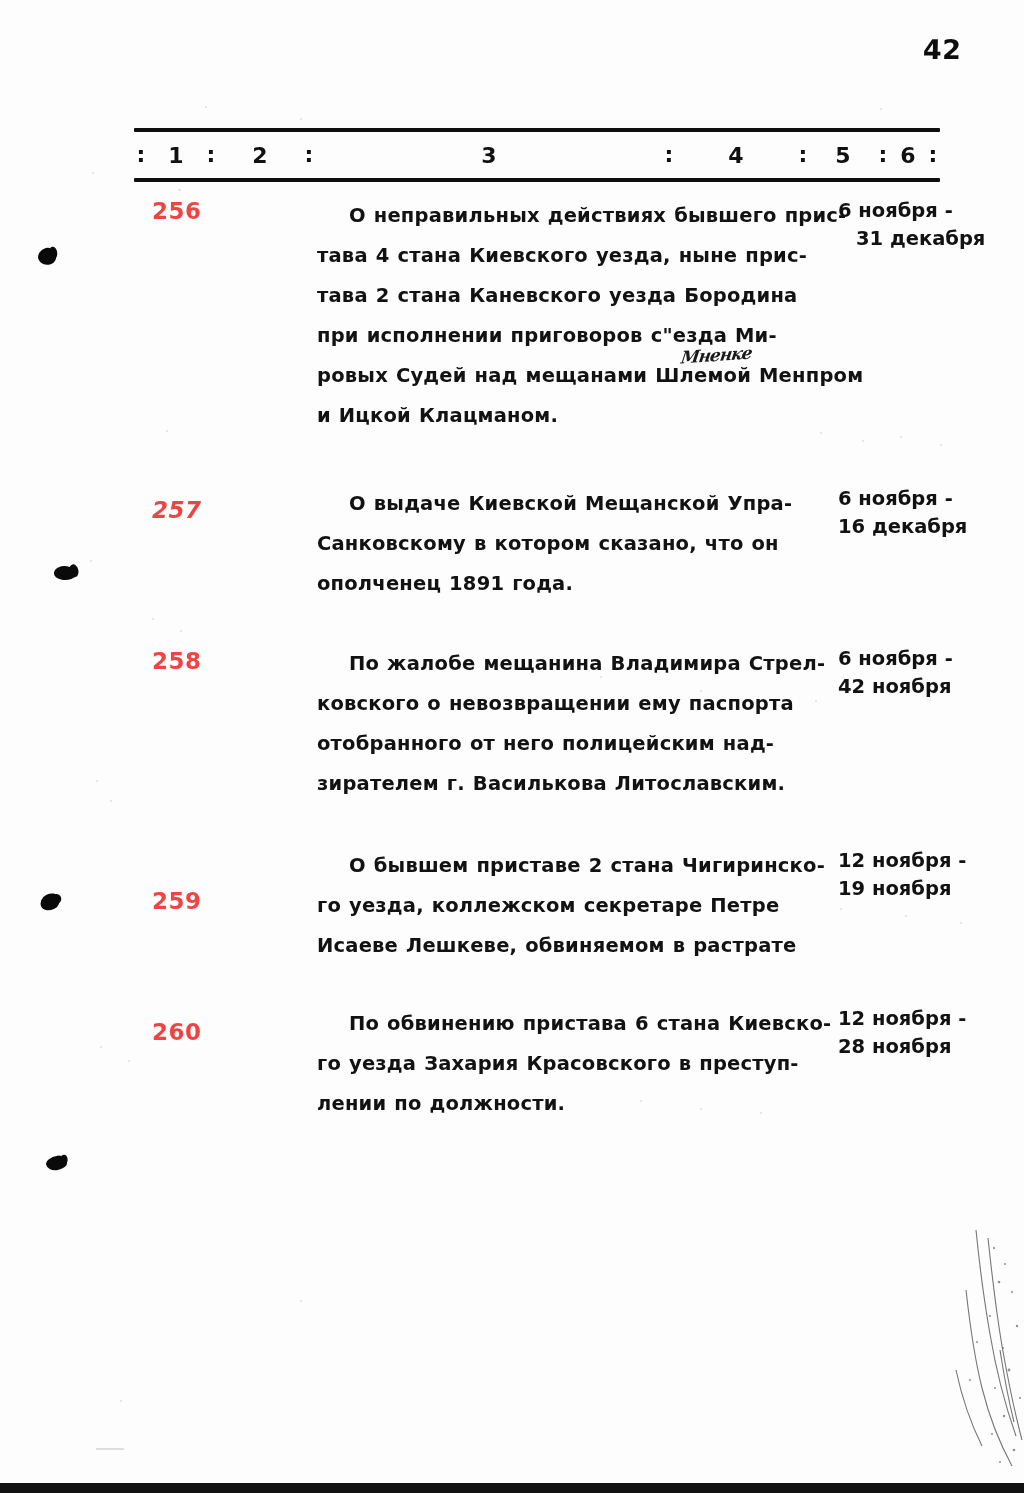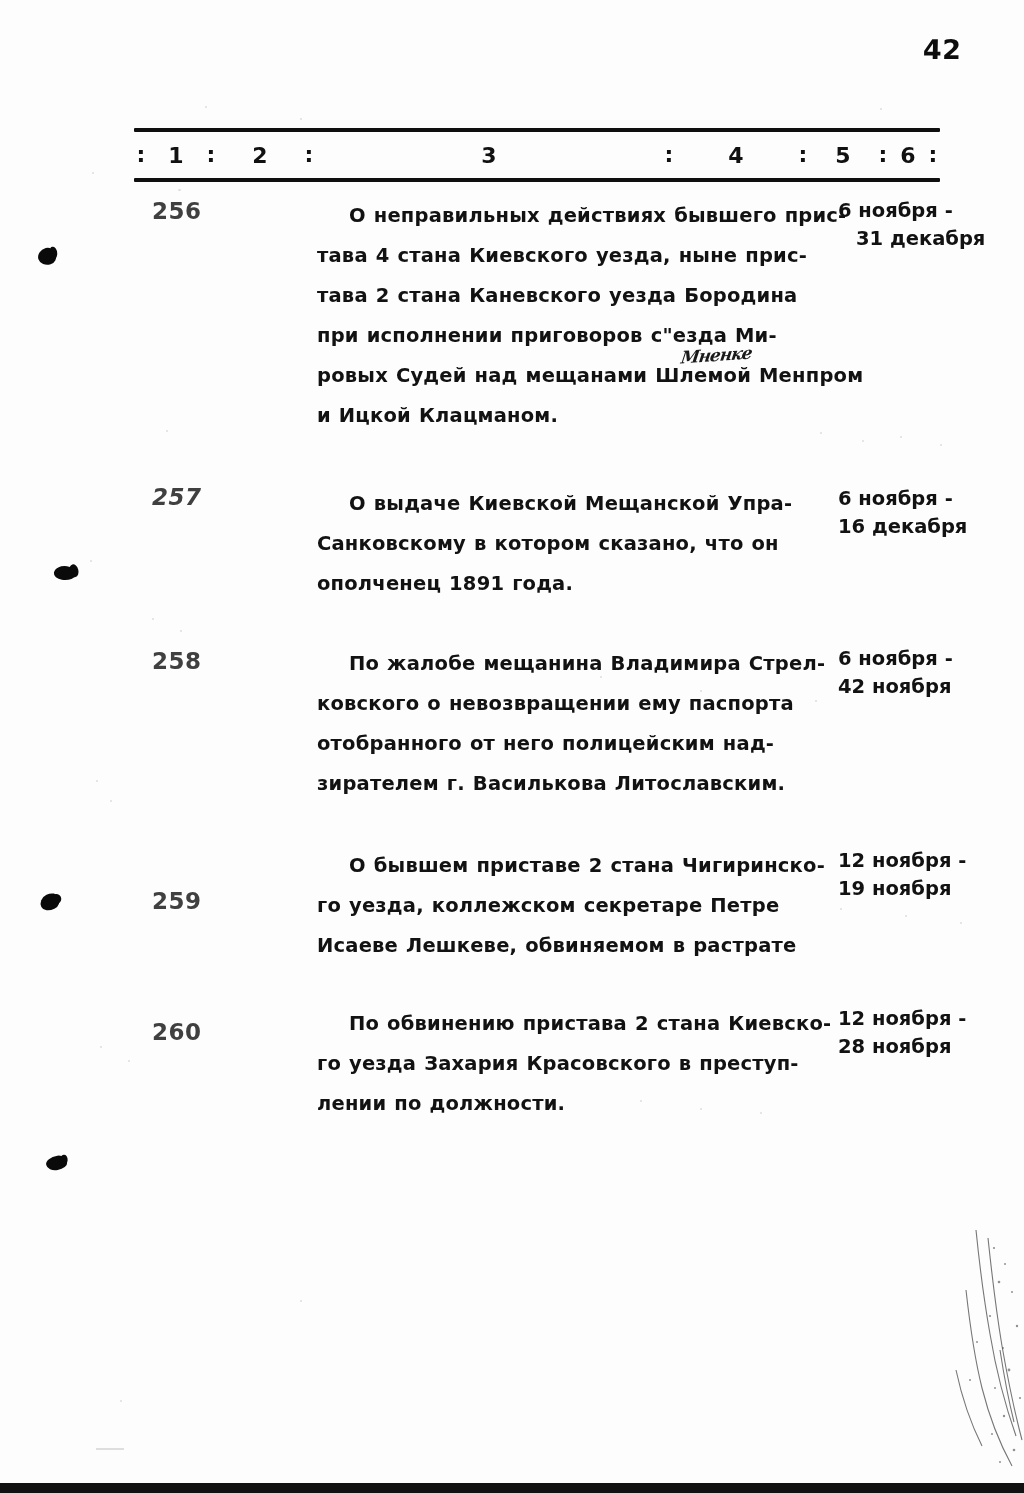--- a/index.html
+++ b/index.html
@@ -107,21 +107,21 @@
   .entry-num {
     width: 118px;
     flex: 0 0 118px;
     text-align: left;
     padding-left: 152px;
     box-sizing: border-box;
     font-family: "DejaVu Sans", sans-serif;
     font-weight: 700;
     font-size: 23px;
     letter-spacing: .5px;
-    color: #404040;
+    color: #ef4444;
   }
   .entry-body {
     flex: 1 1 auto;
     position: relative;
     padding-left: 165px;
     padding-right: 10px;
     box-sizing: border-box;
   }
   .entry-text {
     font-family: "DejaVu Sans", sans-serif;
@@ -149,21 +149,21 @@
     white-space: nowrap;
   }
 
   
   .e-256 { margin-bottom: 48px; }
   .e-257 { margin-bottom: 40px; }
   .e-258 { margin-bottom: 42px; }
   .e-259 { margin-bottom: 38px; }
 
   .e-256 .entry-num { margin-top: 2px; }
-  .e-257 .entry-num { margin-top: 0; font-style: italic; }
+  .e-257 .entry-num { margin-top: 13px; font-style: italic; }
   .e-258 .entry-num { margin-top: 4px; }
   .e-259 .entry-num { margin-top: 42px; }
   .e-260 .entry-num { margin-top: 15px; }
 
   
   .handwriting {
     position: absolute;
     font-family: "DejaVu Serif", serif;
     font-style: italic;
     font-weight: 600;
@@ -397,21 +397,21 @@
         <div>12 ноября -</div>
         <div>19 ноября</div>
       </div>
     </div>
   </div>
 
   <div class="entry e-260">
     <div class="entry-num">260</div>
     <div class="entry-body">
       <div class="entry-text">
-        <div class="line first">По обвинению пристава 2 стана Киевско-</div>
+        <div class="line first">По обвинению пристава 6 стана Киевско-</div>
         <div class="line">го уезда Захария Красовского в преступ-</div>
         <div class="line">лении по должности.</div>
       </div>
       <div class="entry-dates">
         <div>12 ноября -</div>
         <div>28 ноября</div>
       </div>
     </div>
   </div>
 

